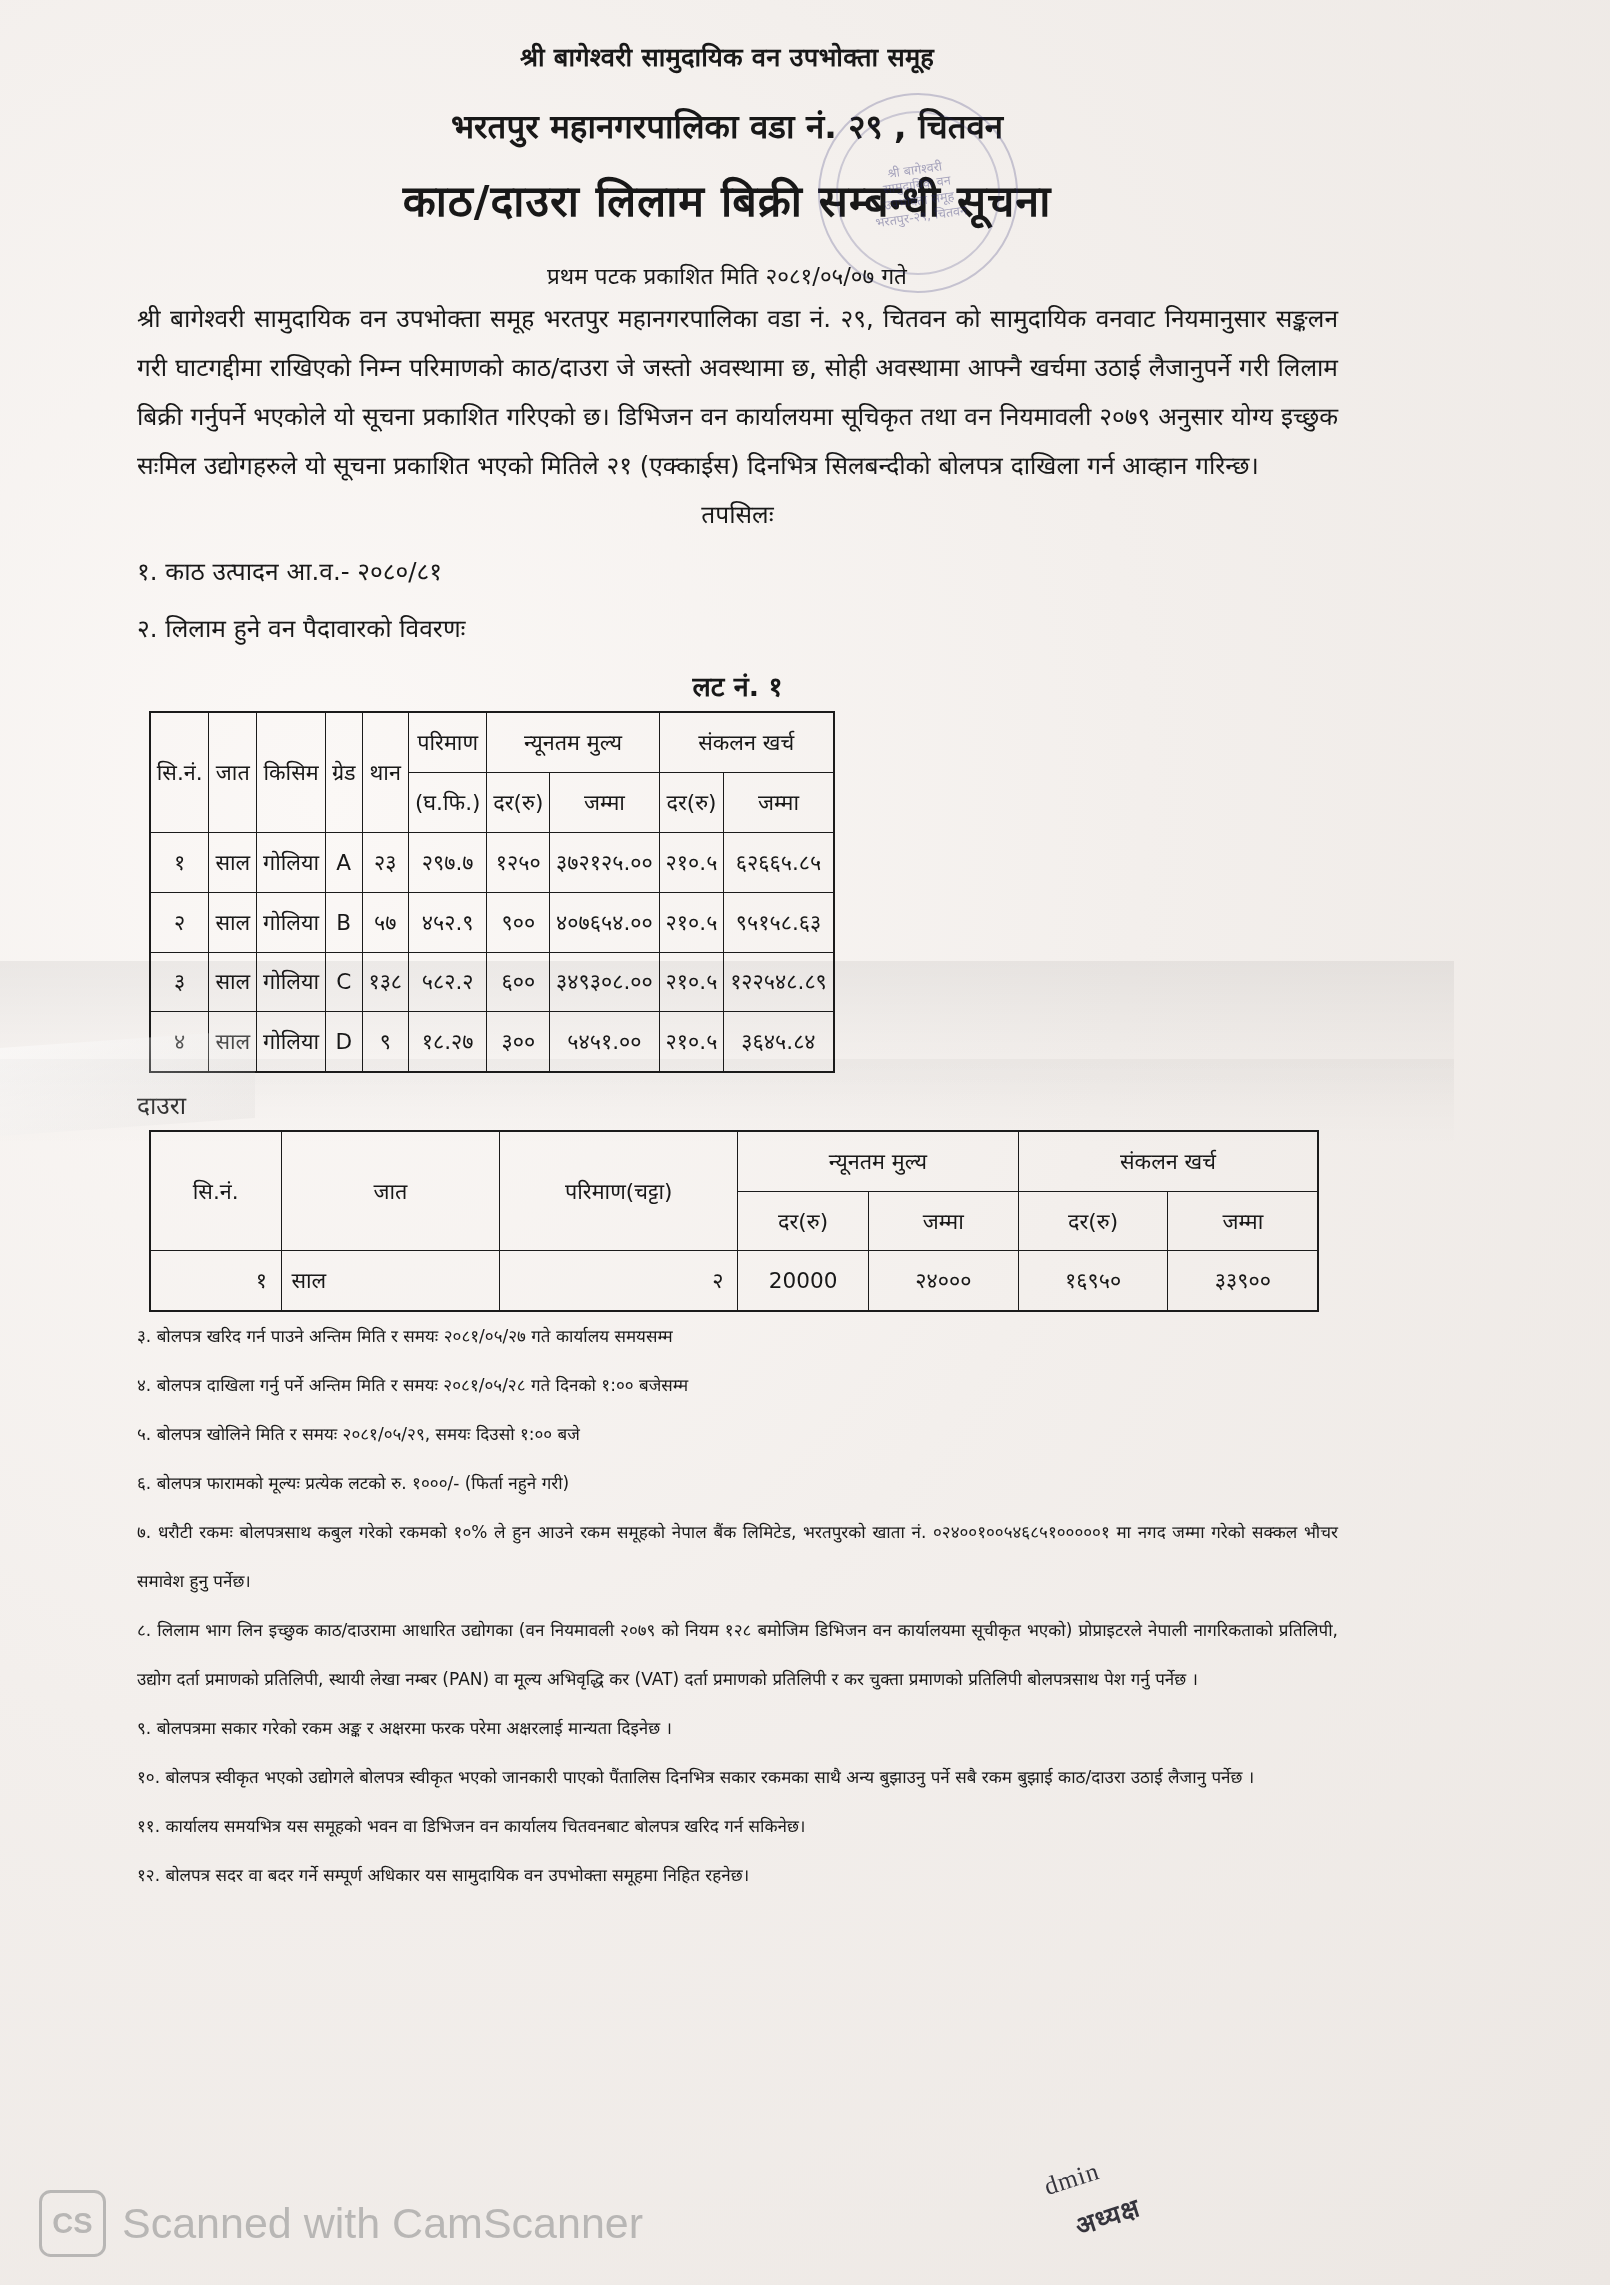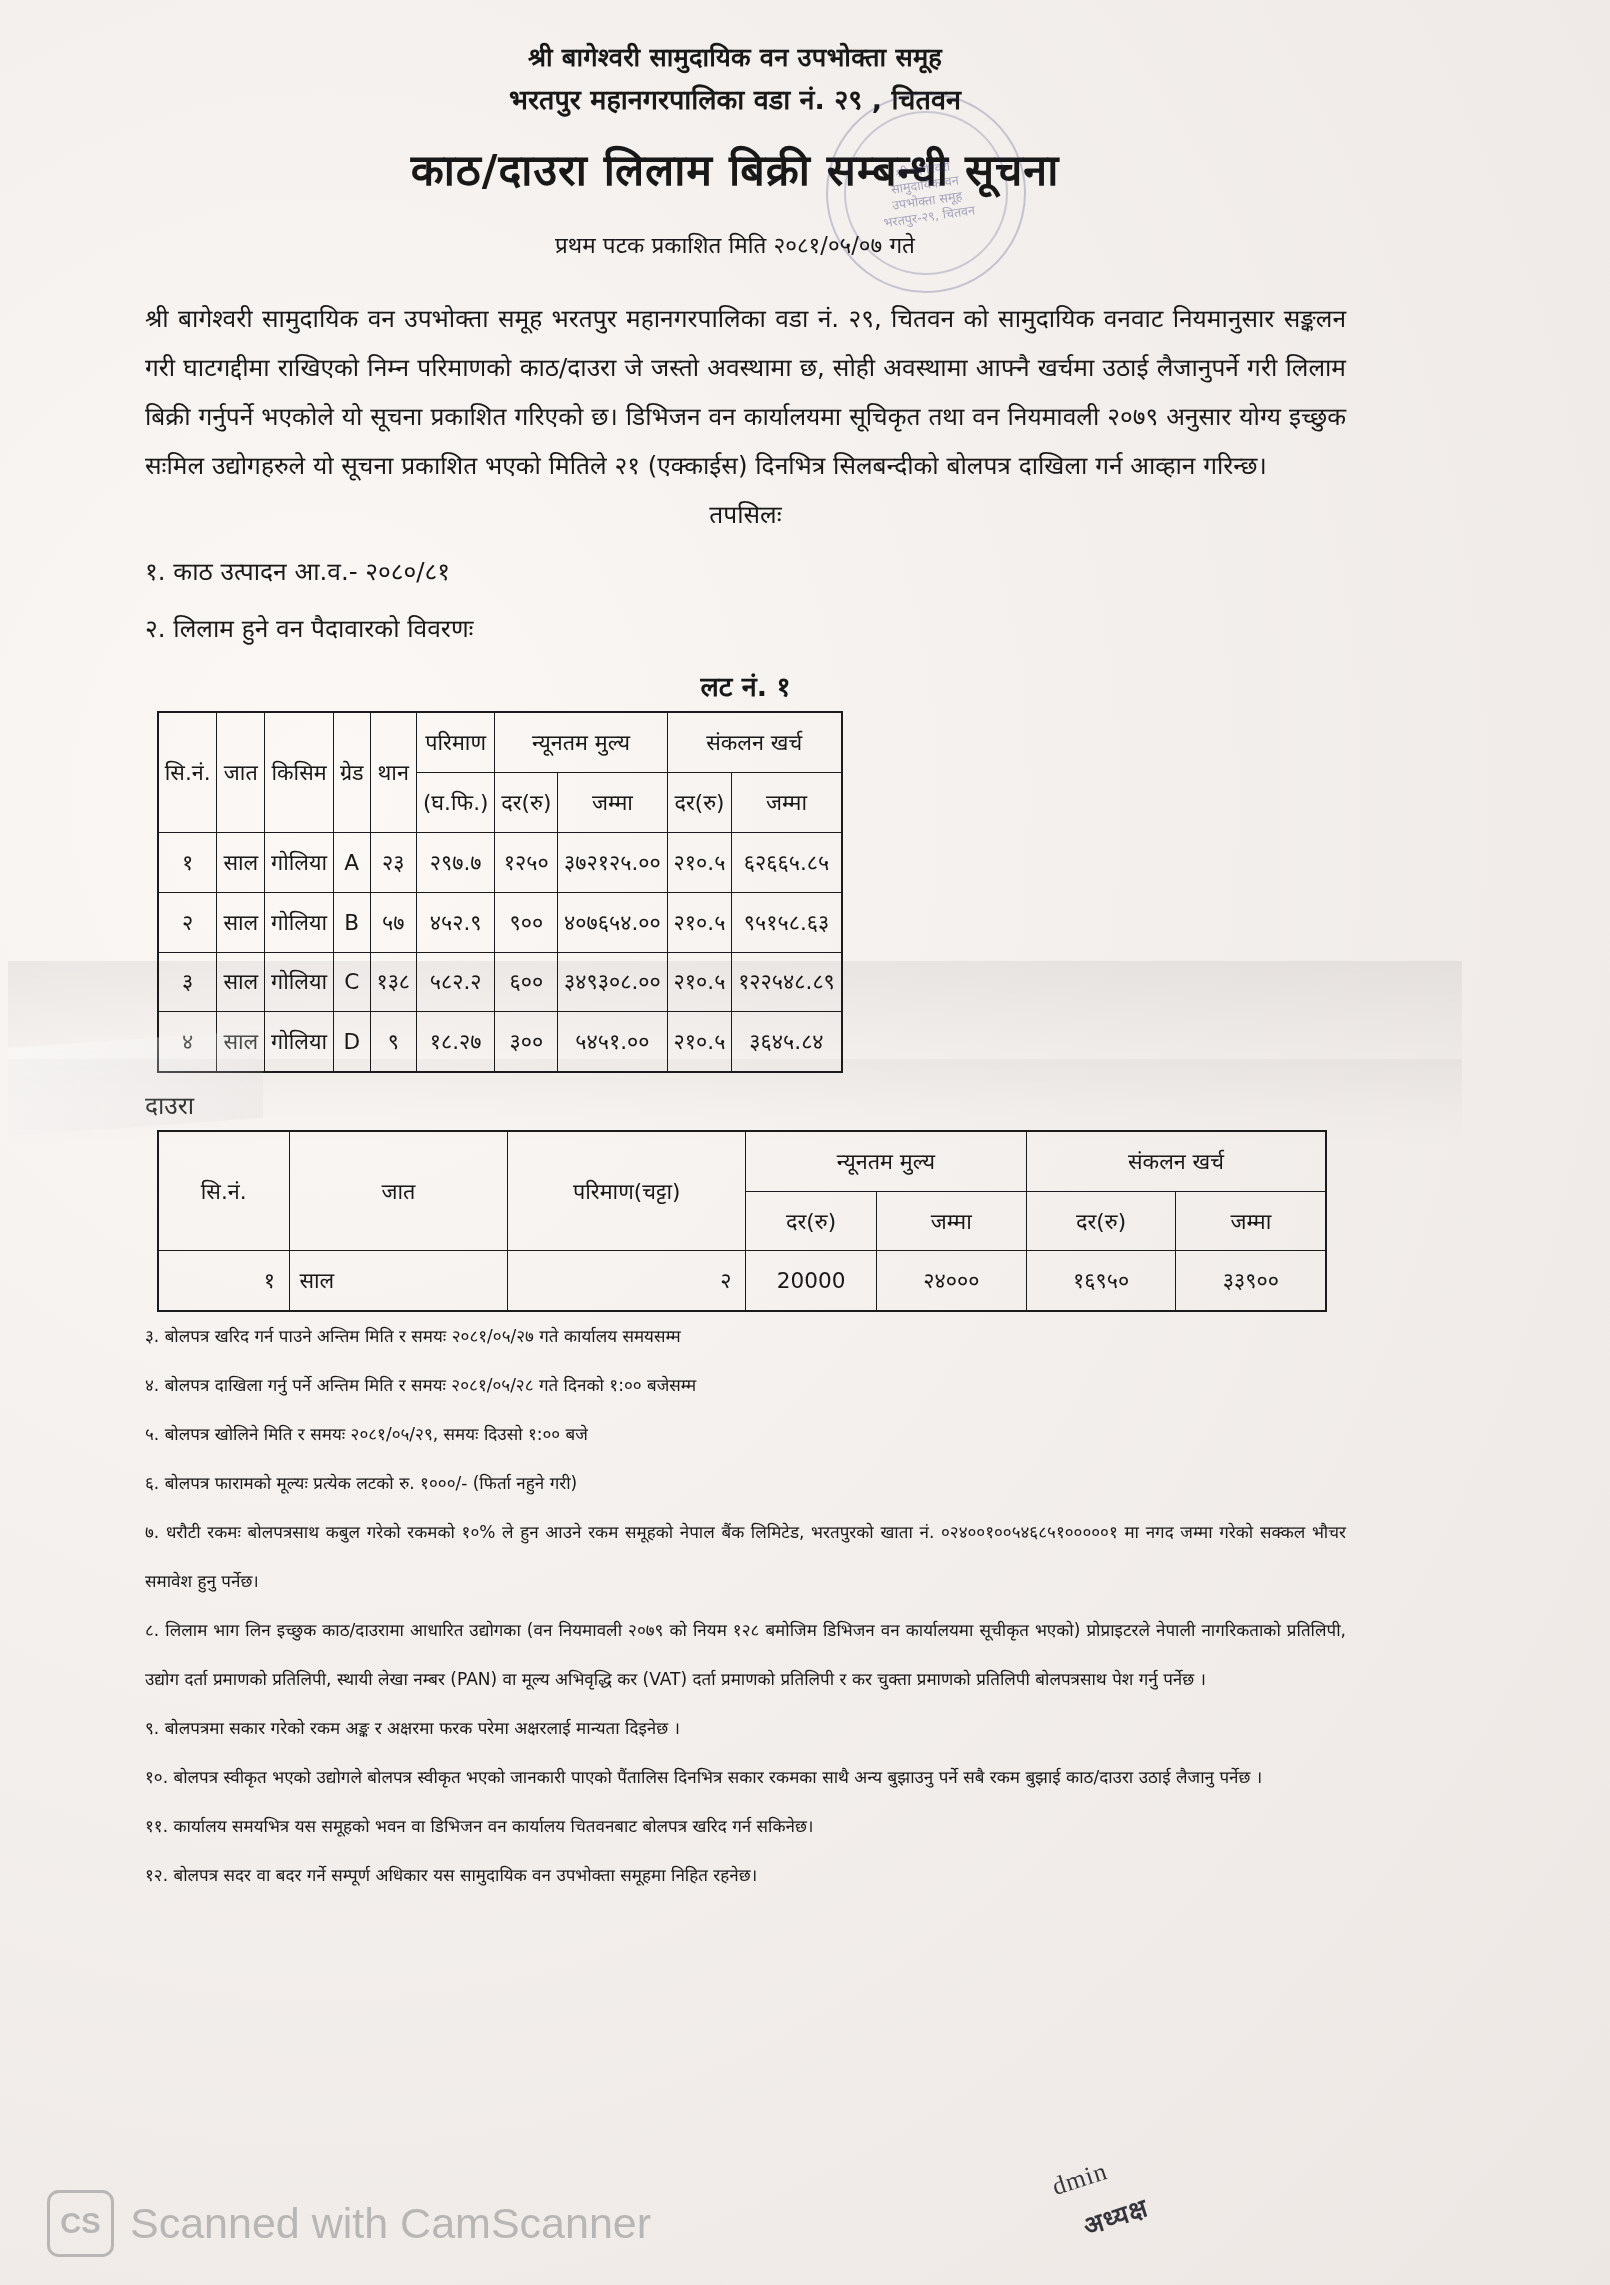--- a/index.html
+++ b/index.html
@@ -19,25 +19,25 @@
   .shade-band{
     position:absolute;left:0;right:0;height:147px;top:961px;
     background:linear-gradient(180deg, rgba(0,0,0,0.055), rgba(0,0,0,0.015) 60%, rgba(0,0,0,0));
     pointer-events:none;
   }
   .shade-band2{
     position:absolute;left:0;right:0;height:88px;top:1059px;
     background:linear-gradient(180deg, rgba(0,0,0,0.03), rgba(0,0,0,0));
     pointer-events:none;
   }
-  .content{position:absolute;left:8px;top:0;width:1454px;height:2286px;}
+  .content{position:absolute;left:0;top:0;width:1454px;height:2286px;}
 
   .hdr{text-align:center;}
   .hdr .l1{font-size:25.5px;font-weight:bold;letter-spacing:0.2px;margin-top:39px;}
-  .hdr .l2{font-size:27px;font-weight:bold;margin-top:7px;}
+  .hdr .l2{font-size:33px;font-weight:bold;margin-top:30px;}
   .title{
     text-align:center;font-size:43px;font-weight:bold;margin-top:21.6px;letter-spacing:1px;
   }
   .subtitle{text-align:center;font-size:22.5px;margin-top:31px;}
 
   .body-text{
     position:absolute;left:137px;right:116px;top:294px;
     font-size:24.5px;line-height:49px;text-align:justify;
   }
   .center-line{text-align:center;font-weight:normal;}

